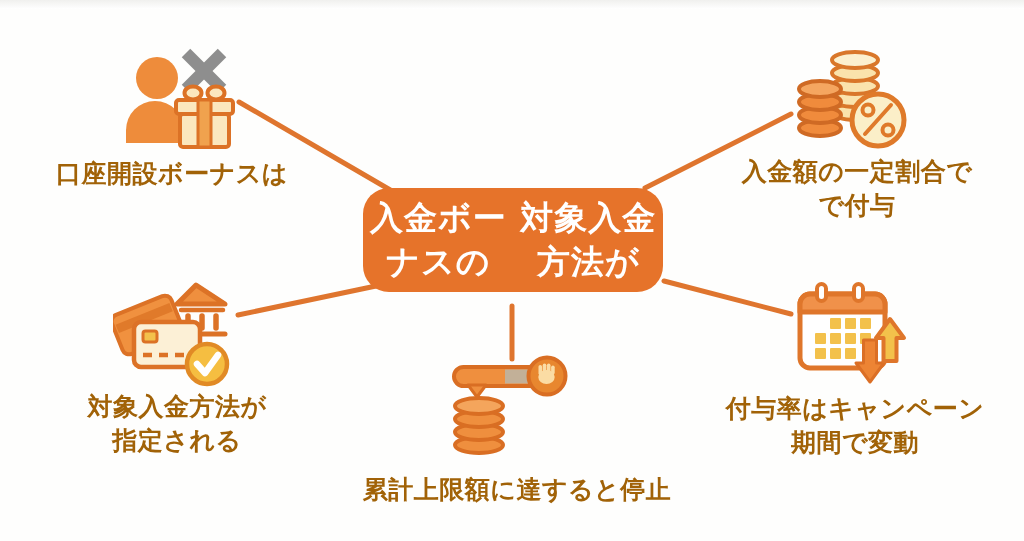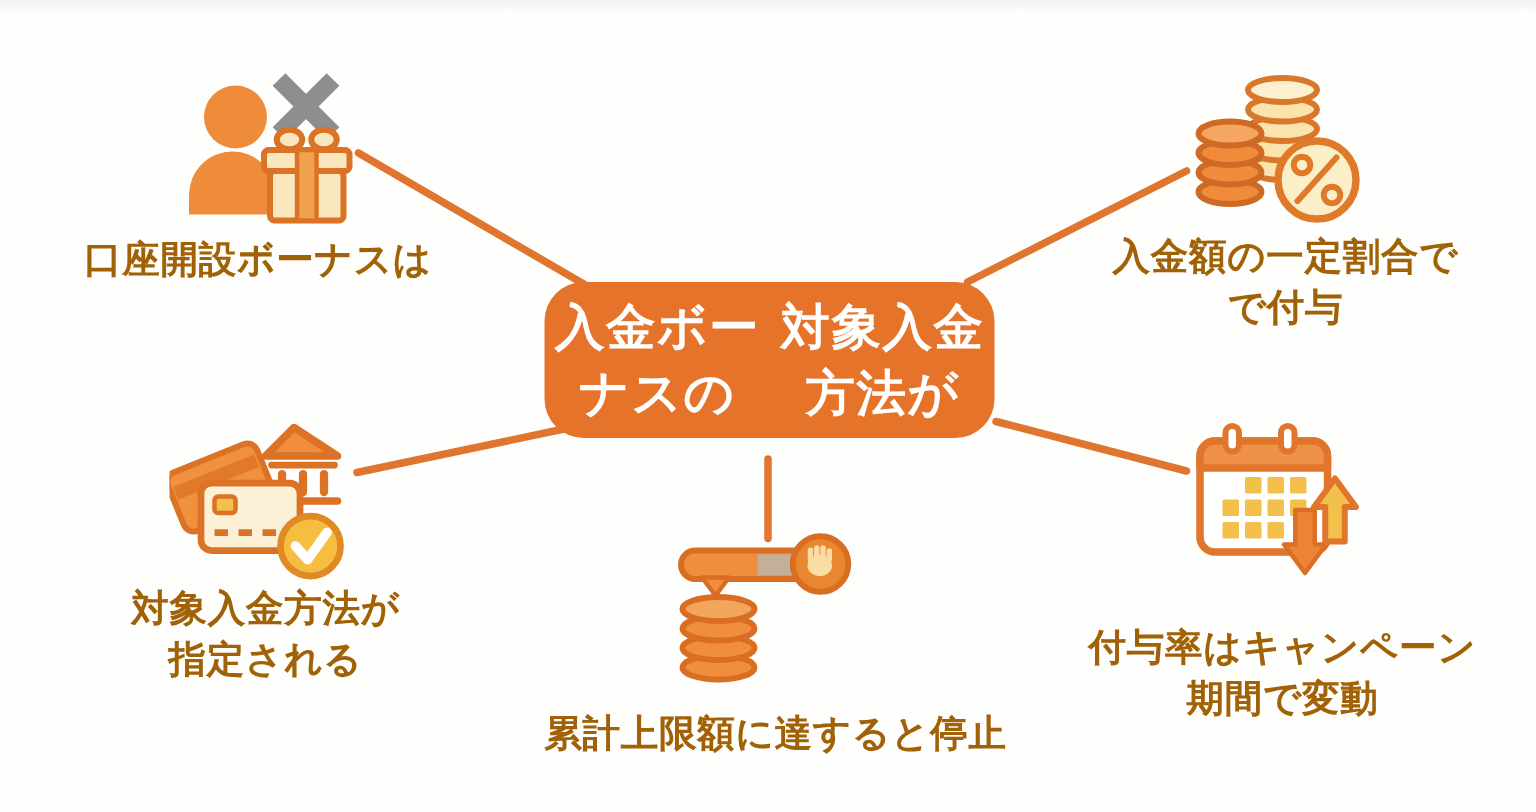--- a/index.html
+++ b/index.html
@@ -27,21 +27,21 @@
   .label{
     position:absolute;color:#a16207;font-weight:bold;font-size:25px;
     line-height:1.36;text-align:center;letter-spacing:0.5px;white-space:nowrap;
   }
   .label span{display:block;}
   .icon{position:absolute;}
   #label-account-opening{left:27px;top:156px;width:290px;}
   #label-deposit-ratio{left:712px;top:154px;width:290px;}
   #label-payment-methods{left:32px;top:389px;width:290px;}
   #label-cumulative-cap{left:352px;top:472px;width:330px;text-align:center;}
-  #label-campaign-period{left:710px;top:391px;width:290px;margin-top:24px;}
+  #label-campaign-period{left:710px;top:391px;width:290px;}
   #icon-account-opening{left:112px;top:44px;}
   #icon-deposit-ratio{left:790px;top:45px;}
   #icon-payment-methods{left:113px;top:282px;}
   #icon-cumulative-cap{left:448px;top:352px;}
   #icon-campaign-period{left:793px;top:281px;}
 </style>
 </head>
 <body>
 
 <div class="stage">

